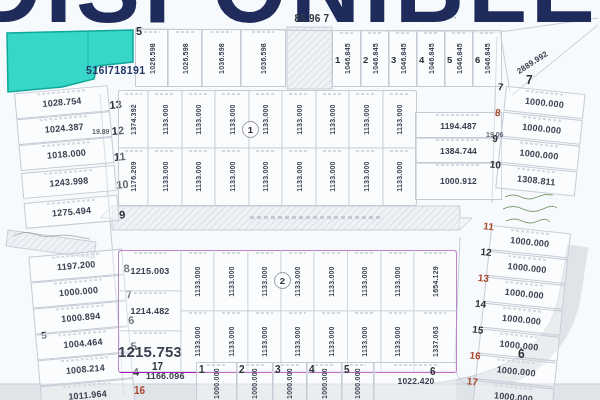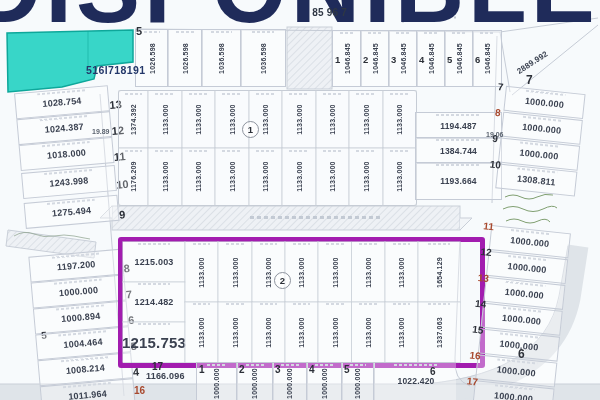--- a/index.html
+++ b/index.html
@@ -72,21 +72,21 @@
       <path d="M505,197 q8,-4 16,0 t16,0 t16,-2"></path>
       <path d="M503,209 q10,-5 20,0 t20,0 t14,-1"></path>
       <path d="M506,221 q8,-4 16,0 t16,0 t12,1"></path>
     </g>
   </svg>
 
   <div id="watermark">
     <span>DISPONIBLE</span>
   </div>
 
-  <div class="abs htext" style="left:277px;top:7px;width:70px;text-align:right;font-size:10px;color:#2f3744;z-index:7;">85 96 7</div>
+  <div class="abs htext" style="left:277px;top:13px;width:70px;text-align:center;font-size:10px;color:#2f3744;z-index:7;">85 96 7</div>
 
   <div class="abs num" style="left:136px;top:25px;font-size:11px;z-index:4;">5</div>
   <div id="phone" class="abs" style="left:86px;top:64px;">516l718191</div>
 
   <div class="abs smalldim" style="left:92px;top:128px;z-index:4;">19.89</div>
   <div class="abs smalldim" style="left:486px;top:131px;z-index:4;">19.06</div>
 
   <div class="abs htext" style="left:512px;top:48px;width:72px;font-size:8px;transform:rotate(-33deg);z-index:3;">2889.992</div>
   <div class="abs num" style="left:526px;top:73px;font-size:12px;z-index:3;">7</div>
 
@@ -243,24 +243,24 @@
       </div>
     </div>
   <div id="g-east" class="layer" style="left:415px;top:90px;width:85px;height:110px;">
       <div class="lotbox" style="left: 0px; top: 22px; width: 85px; height: 25px;">
         <div class="htext" style="font-size: 8.5px;">1194.487</div>
       </div>
       <div class="lotbox" style="left: 0px; top: 47px; width: 85px; height: 25px;">
         <div class="htext" style="font-size: 8.5px;">1384.744</div>
       </div>
       <div class="lotbox" style="left: 0px; top: 72px; width: 85px; height: 36px;">
-        <div class="htext" style="font-size: 8.5px;">1193.664</div>
-      </div>
-    </div>
-  <div id="g-block2" class="layer" style="left:118px;top:237px;width:337px;height:121px;border:5px solid #a21caf;border-radius:3px;padding-left:20px;">
+        <div class="htext" style="font-size: 8.5px;">1000.912</div>
+      </div>
+    </div>
+  <div id="g-block2" class="layer" style="left:118px;top:250px;width:337px;height:121px;border:1px solid #a21caf;border-radius:3px;">
       <div class="lotbox" style="left: 0px; top: 0px; width: 62px; height: 40px; border: none; box-shadow: rgb(201, 207, 216) 0px 0px 0px 0.6px;">
         <div class="htext" style="font-size: 9px;">1215.003</div>
       </div>
       <div class="lotbox" style="left: 0px; top: 40px; width: 62px; height: 40px; border: none; box-shadow: rgb(201, 207, 216) 0px 0px 0px 0.6px;">
         <div class="htext" style="font-size: 9px;">1214.482</div>
       </div>
       <div class="lotbox" style="left: 0px; top: 80px; width: 62px; height: 40px; border: none; box-shadow: rgb(201, 207, 216) 0px 0px 0px 0.6px;">
         <div class="htext" style="font-size: 15px;">1215.753</div>
       </div>
       <div class="lotbox" style="left: 62px; top: 0px; width: 33.3px; height: 60px; border: none; box-shadow: rgb(201, 207, 216) 0px 0px 0px 0.6px;">

